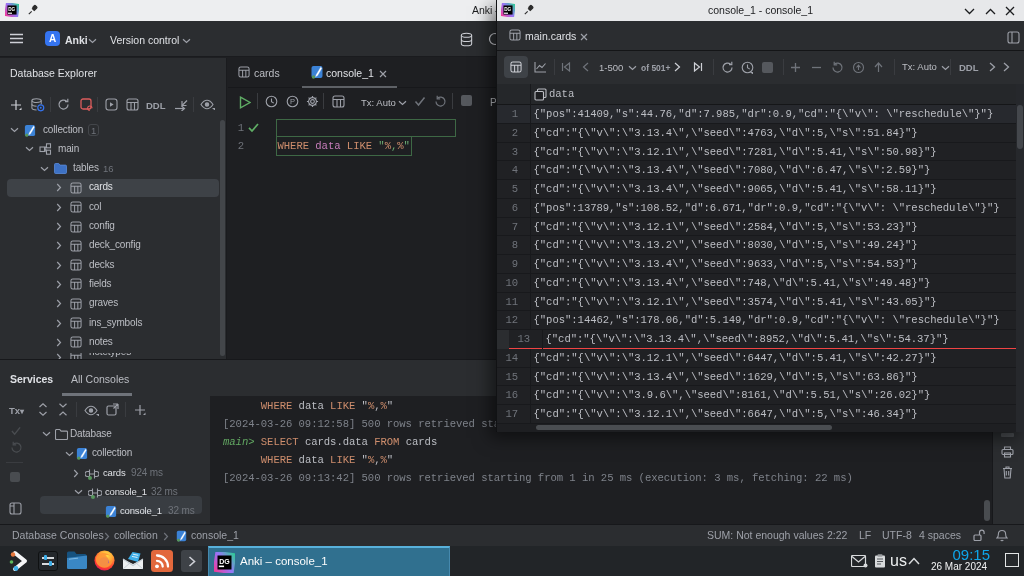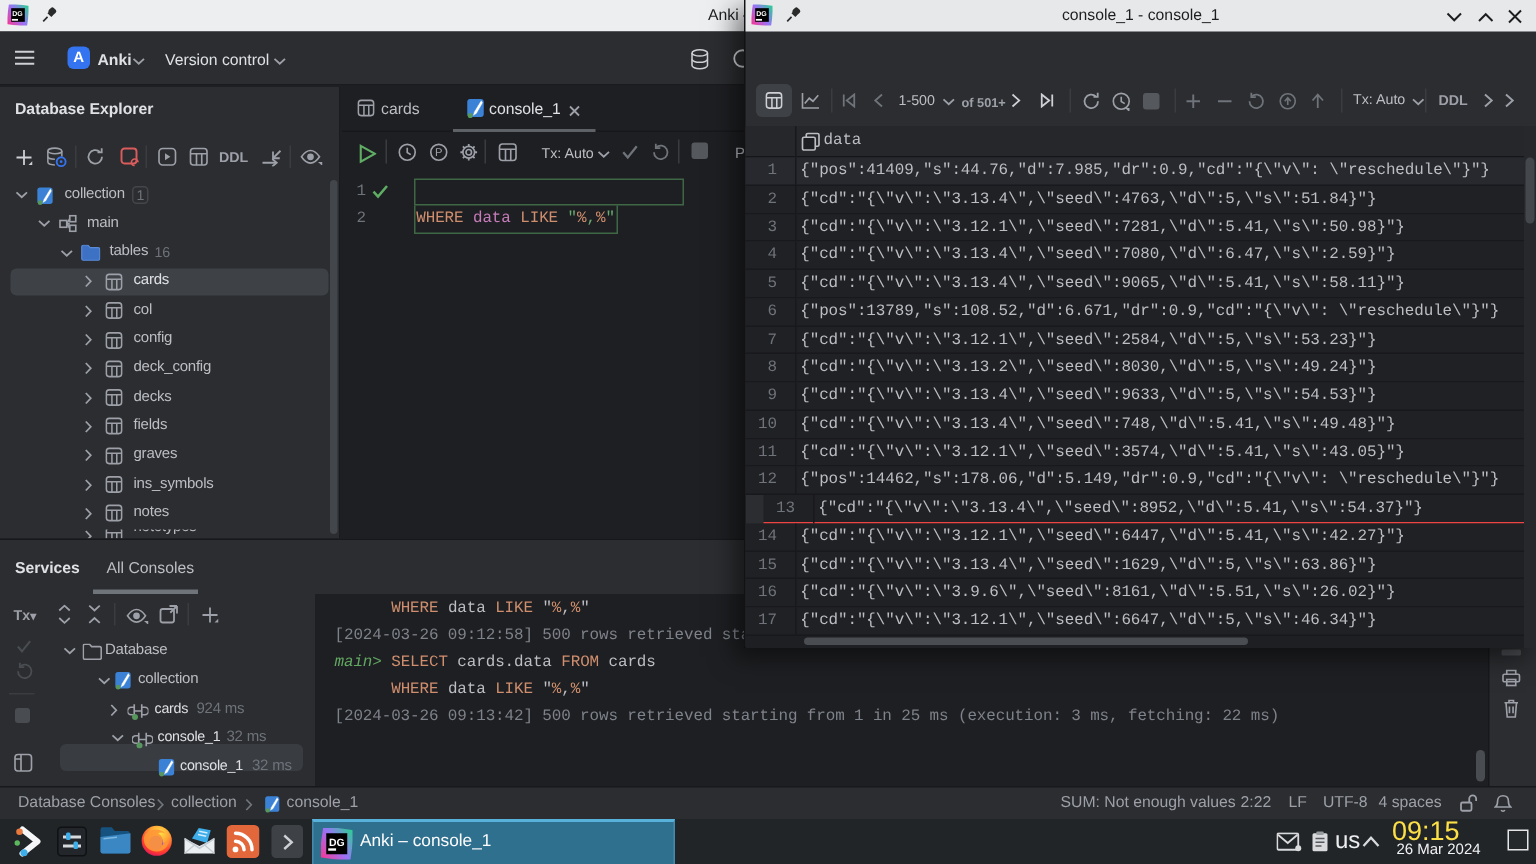--- a/index.html
+++ b/index.html
@@ -58,21 +58,21 @@
         <path d="M2.5 3.5v9c0 1.2 2.5 2.2 5.5 2.2s5.5-1 5.5-2.2v-9"></path>
         <path d="M2.5 8c0 1.2 2.5 2.2 5.5 2.2s5.5-1 5.5-2.2"></path>
       </g>
     </svg>
   <svg class="ic" style="left:487px;top:11px" width="10" height="15" viewBox="0 0 10 15">
       <circle cx="8" cy="7" r="5.5" stroke="#CED0D6" stroke-width="1.2" fill="none"></circle>
     </svg>
 </div>
 
 <div class="abs" style="left:0;top:58px;width:227px;height:301px;background:#2B2D30;border-right:1px solid #1A1B1E">
-  <div class="abs" style="left:10px;top:9px;color:#DFE1E5;font-weight:bold">Database Explorer</div>
+  <div class="abs" style="left:10px;top:9px;color:#DFE1E5;font-weight:normal">Database Explorer</div>
 
   <div class="abs" style="left:0;top:34px;width:227px;height:26px">
     <svg class="ic" style="left:10px;top:7px" width="12" height="12" viewBox="0 0 12 12">
         <path d="M6 1v10M1 6h10" stroke="#CED0D6" stroke-width="1.2"></path>
         <path d="M9 11l2.5 0 0-2.5z" fill="#CED0D6"></path>
       </svg>
     <svg class="ic" style="left:30px;top:6px" width="15" height="14" viewBox="0 0 16 15">
         <g stroke="#9DA0A8" stroke-width="1.1" fill="none">
           <ellipse cx="7" cy="2.8" rx="5" ry="2"></ellipse>
           <path d="M2 2.8v8c0 1.1 2.2 2 5 2"></path>
@@ -589,21 +589,21 @@
     </svg>
   <svg class="ic" style="left:874px;top:8px" width="12" height="14" viewBox="0 0 12 14">
       <rect x="1" y="1.5" width="10" height="12" rx="1" fill="#D8DADC"></rect>
       <rect x="3.5" y="0.3" width="5" height="2.4" rx="0.8" fill="#9a9da0"></rect>
       <path d="M3 5h6M3 7.5h6M3 10h4" stroke="#55585c" stroke-width="1"></path>
     </svg>
   <div class="abs" style="left:890px;top:6px;color:#ECEEEF;font-size:16px">us</div>
   <svg class="ic" style="left:908px;top:11px" width="12" height="8" viewBox="0 0 12 8">
       <path d="M1 7 L6 1.5 L11 7" stroke="#D8DADC" stroke-width="1.5" fill="none"></path>
     </svg>
-  <div class="abs" style="left:928px;top:2px;width:62px;text-align:left;color:#fde047;font-size:18px;line-height:13px">09:15</div>
+  <div class="abs" style="left:928px;top:2px;width:62px;text-align:right;color:#0ea5e9;font-size:15px;line-height:13px">09:15</div>
   <div class="abs" style="left:922px;top:15px;width:74px;text-align:center;color:#F2F3F4;font-size:10px;line-height:12px">26 Mar 2024</div>
   <div class="abs" style="left:1005px;top:7px;width:14px;height:14px;border:1.5px solid #E3E5E6;background:#26292c"></div>
 </div>
 
 <div class="abs" style="left:496px;top:0;width:528px;height:432px;background:#2B2D30;border-left:1px solid #111214;border-bottom:1px solid #0c0d0e;box-shadow:-6px 6px 16px rgba(0,0,0,0.5);z-index:40">
 <div class="abs" style="left:0;top:0;width:527px;height:21px;background:#E7E8EA">
 <div class="abs" style="left:0;top:0;width:527px;height:21px;text-align:center;line-height:21px;color:#1C1D1F">console_1 - console_1</div>
 <svg class="ic" style="left:4px;top:3px" width="14" height="14" viewBox="0 0 24 24">
         <defs>
           <linearGradient id="dg3" x1="0" y1="1" x2="1" y2="0">
@@ -627,20 +627,38 @@
 <svg class="ic" style="left:467px;top:8px" width="11" height="7" viewBox="0 0 11 7">
         <path d="M1 1 L5.5 5.5 L10 1" stroke="#1C1D1F" stroke-width="1.3" fill="none"></path>
       </svg>
 <svg class="ic" style="left:488px;top:8px" width="11" height="7" viewBox="0 0 11 7">
         <path d="M1 6 L5.5 1.5 L10 6" stroke="#1C1D1F" stroke-width="1.3" fill="none"></path>
       </svg>
 <svg class="ic" style="left:508px;top:6px" width="10" height="10" viewBox="0 0 10 10">
         <path d="M1 1l8 8M9 1l-8 8" stroke="#1C1D1F" stroke-width="1.3" fill="none"></path>
       </svg>
 </div>
+<div class="abs" style="left:0;top:21px;width:527px;height:30px;border-bottom:1px solid #141517">
+<svg class="ic" style="left:12px;top:8px" width="12" height="12" viewBox="0 0 13 13">
+        <g stroke="#9DA0A8" stroke-width="1.1" fill="none">
+          <rect x="1" y="1" width="11" height="11" rx="2"></rect>
+          <path d="M1 4.5h11M5 4.5v7.5M8.5 4.5v7.5"></path>
+        </g>
+      </svg>
+<div class="abs" style="left:28px;top:9px;color:#DFE1E5">main.cards</div>
+<svg class="ic" style="left:83px;top:12px" width="8" height="8" viewBox="0 0 8 8">
+        <path d="M1 1l6 6M7 1l-6 6" stroke="#9DA0A8" stroke-width="1.2"></path>
+      </svg>
+<svg class="ic" style="left:510px;top:10px" width="13" height="13" viewBox="0 0 13 13">
+        <g stroke="#9DA0A8" stroke-width="1.1" fill="none">
+          <rect x="1" y="1" width="11" height="11" rx="2"></rect>
+          <path d="M5 1v11"></path>
+        </g>
+      </svg>
+</div>
 <div class="abs" style="left:0;top:52px;width:527px;height:46px;border-bottom:1px solid #141517">
 <div class="abs" style="left:7px;top:4px;width:24px;height:22px;background:#3E4247;border-radius:4px"></div>
 <svg class="ic" style="left:13px;top:9px" width="12" height="12" viewBox="0 0 13 13">
         <g stroke="#CED0D6" stroke-width="1.1" fill="none">
           <rect x="1" y="1" width="11" height="11" rx="2"></rect>
           <path d="M1 4.5h11M5 4.5v7.5M8.5 4.5v7.5"></path>
         </g>
       </svg>
 <svg class="ic" style="left:37px;top:9px" width="13" height="12" viewBox="0 0 13 12">
         <g stroke="#9DA0A8" stroke-width="1.1" fill="none">

